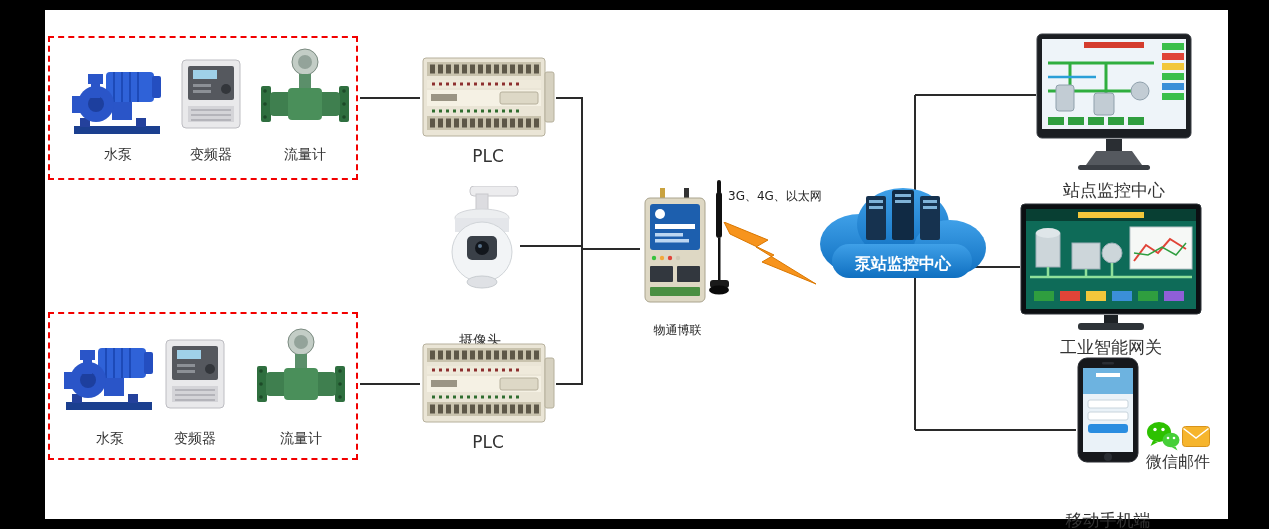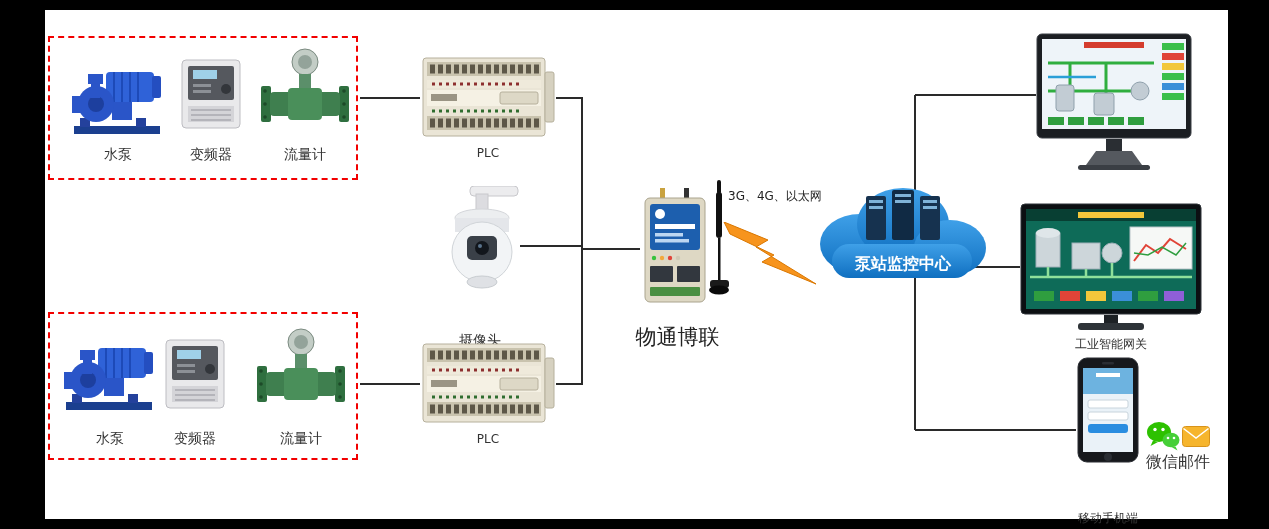--- a/index.html
+++ b/index.html
@@ -3,23 +3,23 @@
 <meta charset="utf-8">
 <style>
   * { margin:0; padding:0; box-sizing:border-box; }
   html,body { background:#000; }
   body { font-family:"DejaVu Sans","Liberation Sans",sans-serif; }
   .stage { position:relative; width:1269px; height:529px; background:#000; overflow:hidden; }
   .canvas-bg { position:absolute; left:45px; top:10px; width:1183px; height:509px; background:#fff; }
   .abs { position:absolute; }
   .dashed-box { position:absolute; border:2px dashed #f20000; background:transparent; }
   .lbl { position:absolute; text-align:center; color:#333; font-size:14px; line-height:1.2; }
-  .lbl-lg { font-size:12px; }
+  .lbl-lg { font-size:17px; }
   .lbl-sm { font-size:16px; }
-  .gateway-name { position:absolute; text-align:center; color:#222; font-size:21px; line-height:1.45; }
+  .gateway-name { position:absolute; text-align:center; color:#222; font-size:12px; line-height:1.45; }
   .conn-lbl { position:absolute; color:#222; font-size:12px; white-space:nowrap; }
   svg { display:block; }
   .connectors { position:absolute; left:0; top:0; z-index:1; }
   .node { z-index:2; }
 </style>
 </head>
 <body>
 
 <div class="stage">
 
@@ -298,20 +298,21 @@
       <rect x="12" y="84" width="16" height="8" fill="#2f9e3f"></rect>
       <rect x="32" y="84" width="16" height="8" fill="#2f9e3f"></rect>
       <rect x="52" y="84" width="16" height="8" fill="#2f9e3f"></rect>
       <rect x="72" y="84" width="16" height="8" fill="#2f9e3f"></rect>
       <rect x="92" y="84" width="16" height="8" fill="#2f9e3f"></rect>
       <rect x="70" y="106" width="16" height="12" fill="#2a2e33"></rect>
       <polygon points="50,132 106,132 96,118 60,118" fill="#55595f"></polygon>
       <rect x="42" y="132" width="72" height="5" rx="2.5" fill="#3a3e44"></rect>
     </svg>
   </div>
+  <div class="lbl lbl-lg node" style="left:1036px; top:180px; width:156px;">站点监控中心</div>
 
   <div class="abs node" style="left:1020px; top:203px;">
     <svg width="182" height="132" viewBox="0 0 182 132">
       <rect x="1" y="1" width="180" height="110" rx="4" fill="#0c0f12" stroke="#2e3338"></rect>
       <rect x="6" y="6" width="170" height="100" fill="#0e6b58"></rect>
       <rect x="6" y="6" width="170" height="12" fill="#083f33"></rect>
       <rect x="58" y="9" width="66" height="6" fill="#f2c73b"></rect>
       <rect x="16" y="30" width="24" height="34" fill="#cdd6da" stroke="#9fb0b8"></rect>
       <ellipse cx="28" cy="30" rx="12" ry="5" fill="#dfe6e9"></ellipse>
       <rect x="52" y="40" width="28" height="26" fill="#cdd6da" stroke="#9fb0b8"></rect>

